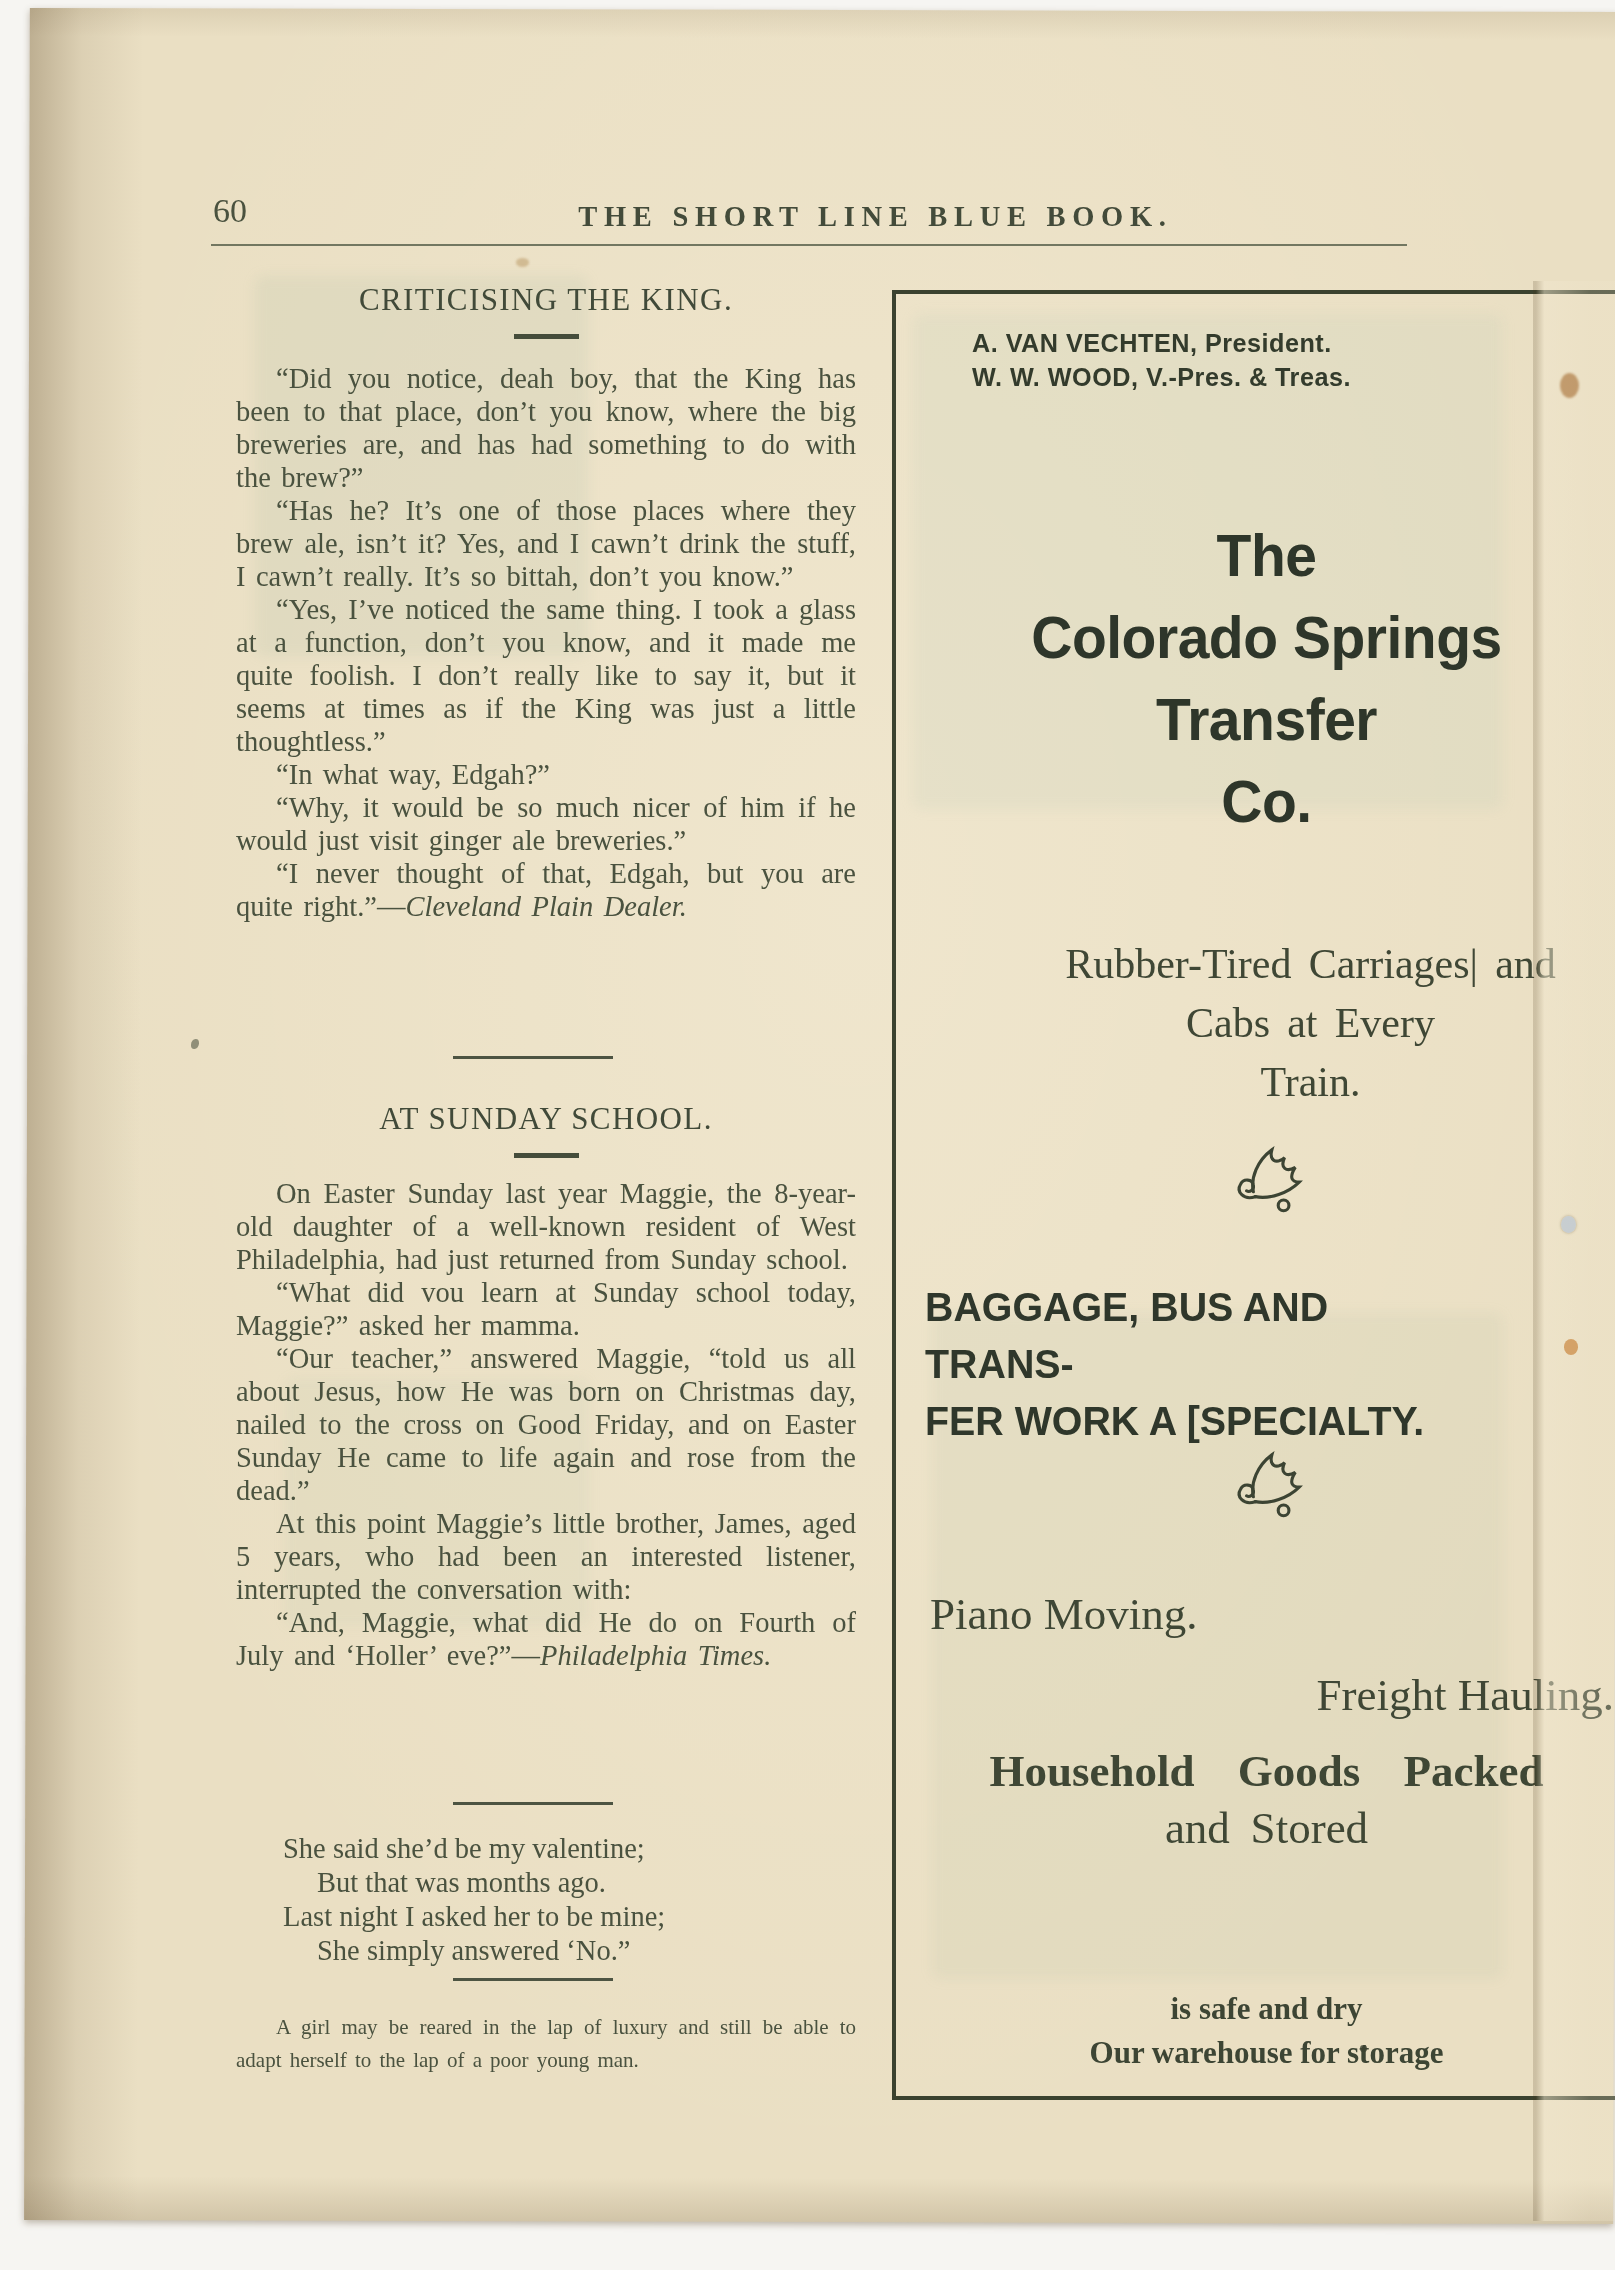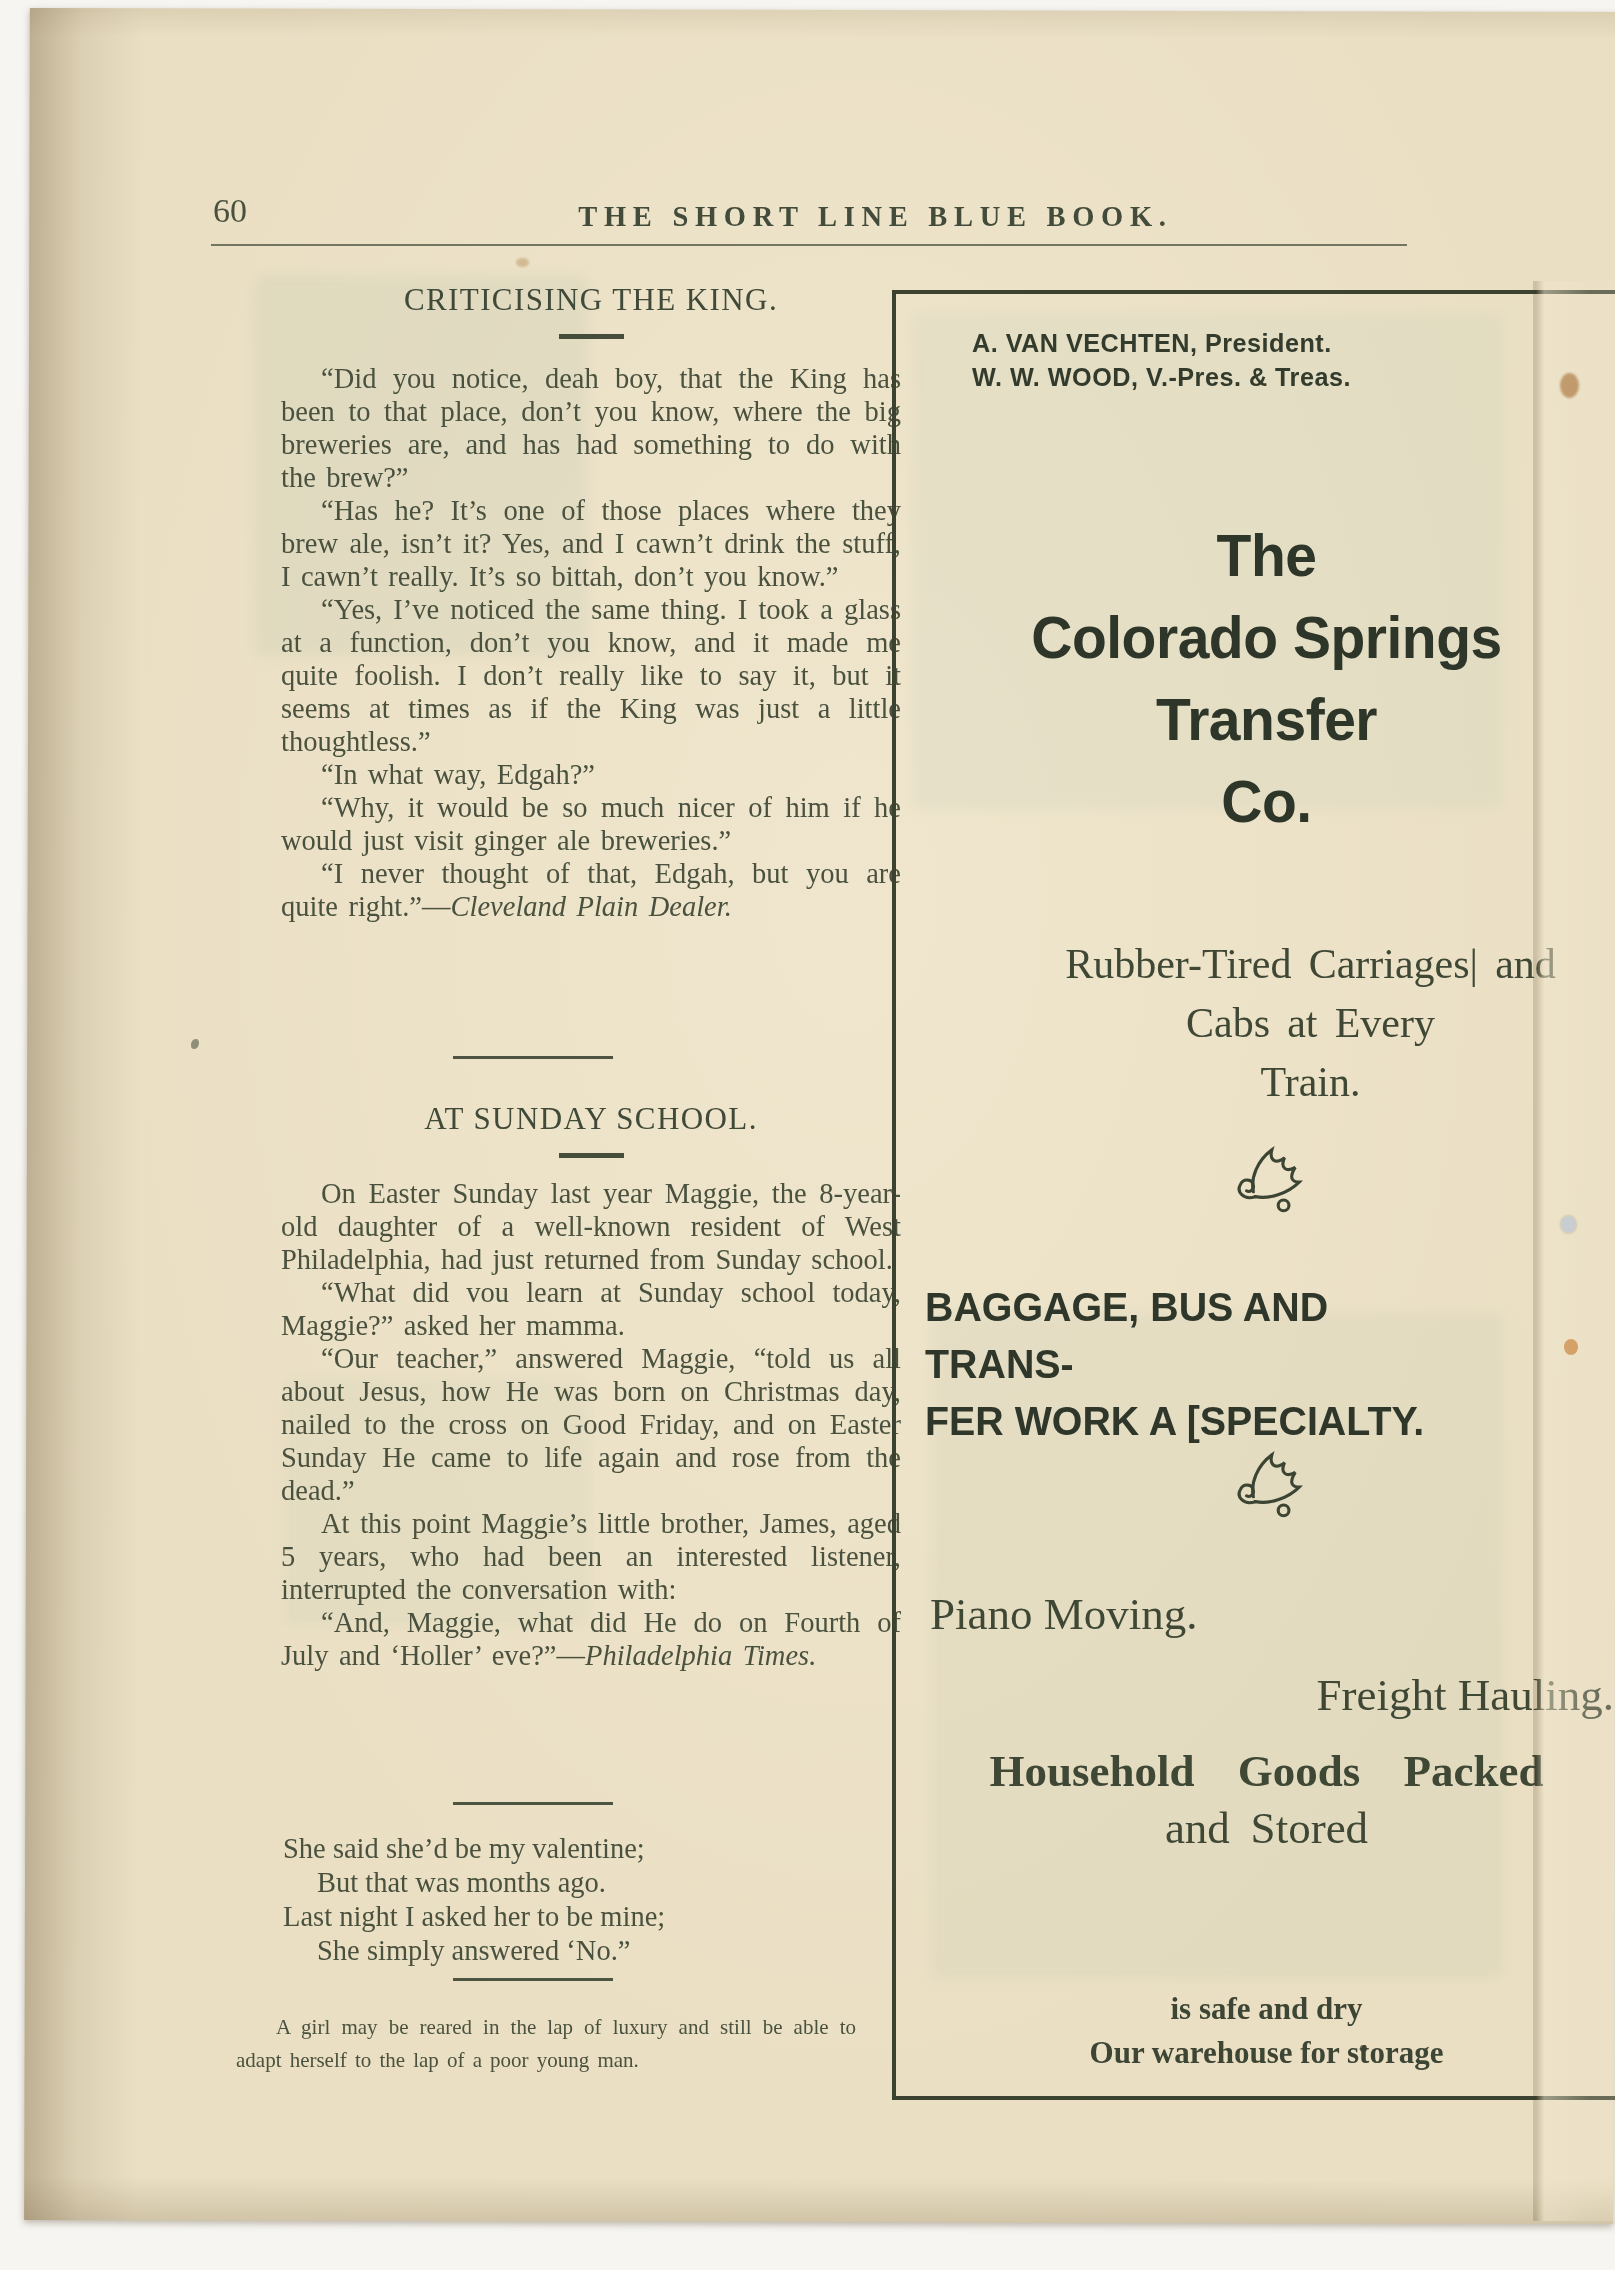--- a/index.html
+++ b/index.html
@@ -16,21 +16,21 @@
          box-shadow:0 2.9px 7.6px rgba(80,60,30,.35);}
   .edge-strip{position:absolute;left:1533px;top:281px;width:83px;height:1940px;
          background:linear-gradient(90deg, rgba(70,50,20,.18) 0 2.9px, rgba(240,230,205,.55) 11.4px, rgba(240,230,205,.25) 57px);
          pointer-events:none;}
   
   .page-number{position:absolute;left:213px;top:192px;font-size:34px;color:#4a523f;}
   .running-title{position:absolute;left:533px;top:201px;width:685px;text-align:center;
          font-size:28.5px;font-weight:bold;letter-spacing:6.7px;color:#434b3a;}
   .header-rule{position:absolute;left:211px;top:244px;width:1196px;height:1.9px;background:#5d644f;opacity:.85;}
   
-  .col{position:absolute;left:236px;width:620px;color:#4a523f;margin-left:45px;}
+  .col{position:absolute;left:236px;width:620px;color:#4a523f;}
   .story-heading{font-size:31px;letter-spacing:1.4px;text-align:center;color:#414a39;}
   .heading-dash{width:65px;height:4.8px;background:#454d3b;margin:16px auto 0 auto;}
   .paras{margin-top:23px;font-size:28.5px;line-height:33px;text-align:justify;word-spacing:3.3px;}
   .paras p{margin:0;text-indent:40px;}
   .paras em{font-style:italic;}
   .divider{position:absolute;left:453px;width:160px;height:2.9px;background:#4d5442;}
   .poem{position:absolute;left:283px;width:571px;font-size:28.5px;line-height:34px;color:#4a523f;}
   .poem .indent{padding-left:34px;}
   .closing{position:absolute;left:236px;width:620px;font-size:21px;line-height:33px;
            text-align:justify;word-spacing:2.9px;color:#4a523f;}

